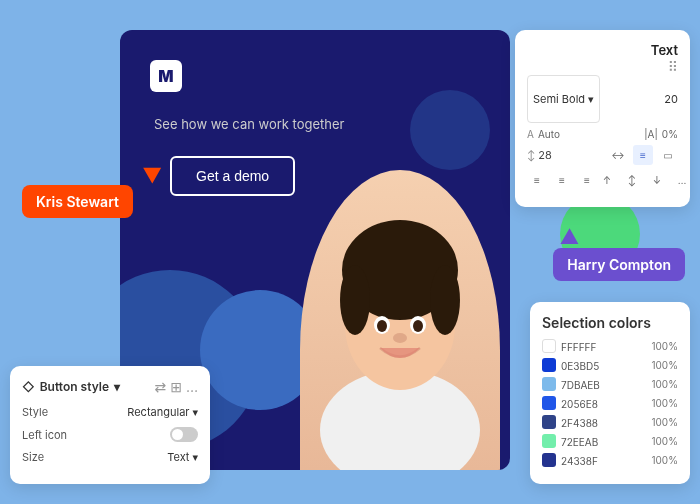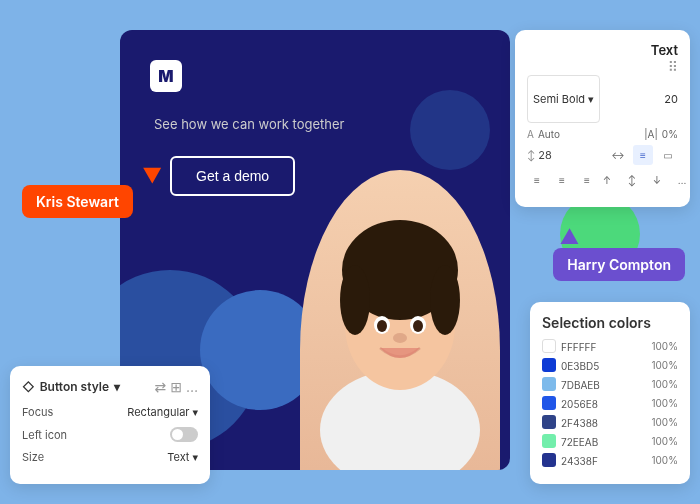--- a/index.html
+++ b/index.html
@@ -523,21 +523,21 @@
       <span>Button style</span>
       <span>▾</span>
     </div>
     <div class="btn-panel-tools">
       <span>⇄</span>
       <span>⊞</span>
       <span>…</span>
     </div>
   </div>
   <div class="btn-panel-row">
-    <span>Focus</span>
+    <span>Style</span>
     <div class="btn-panel-val">
       <span>Rectangular</span>
       <span>▾</span>
     </div>
   </div>
   <div class="btn-panel-row">
     <span>Left icon</span>
     <div class="toggle"></div>
   </div>
   <div class="btn-panel-row">

